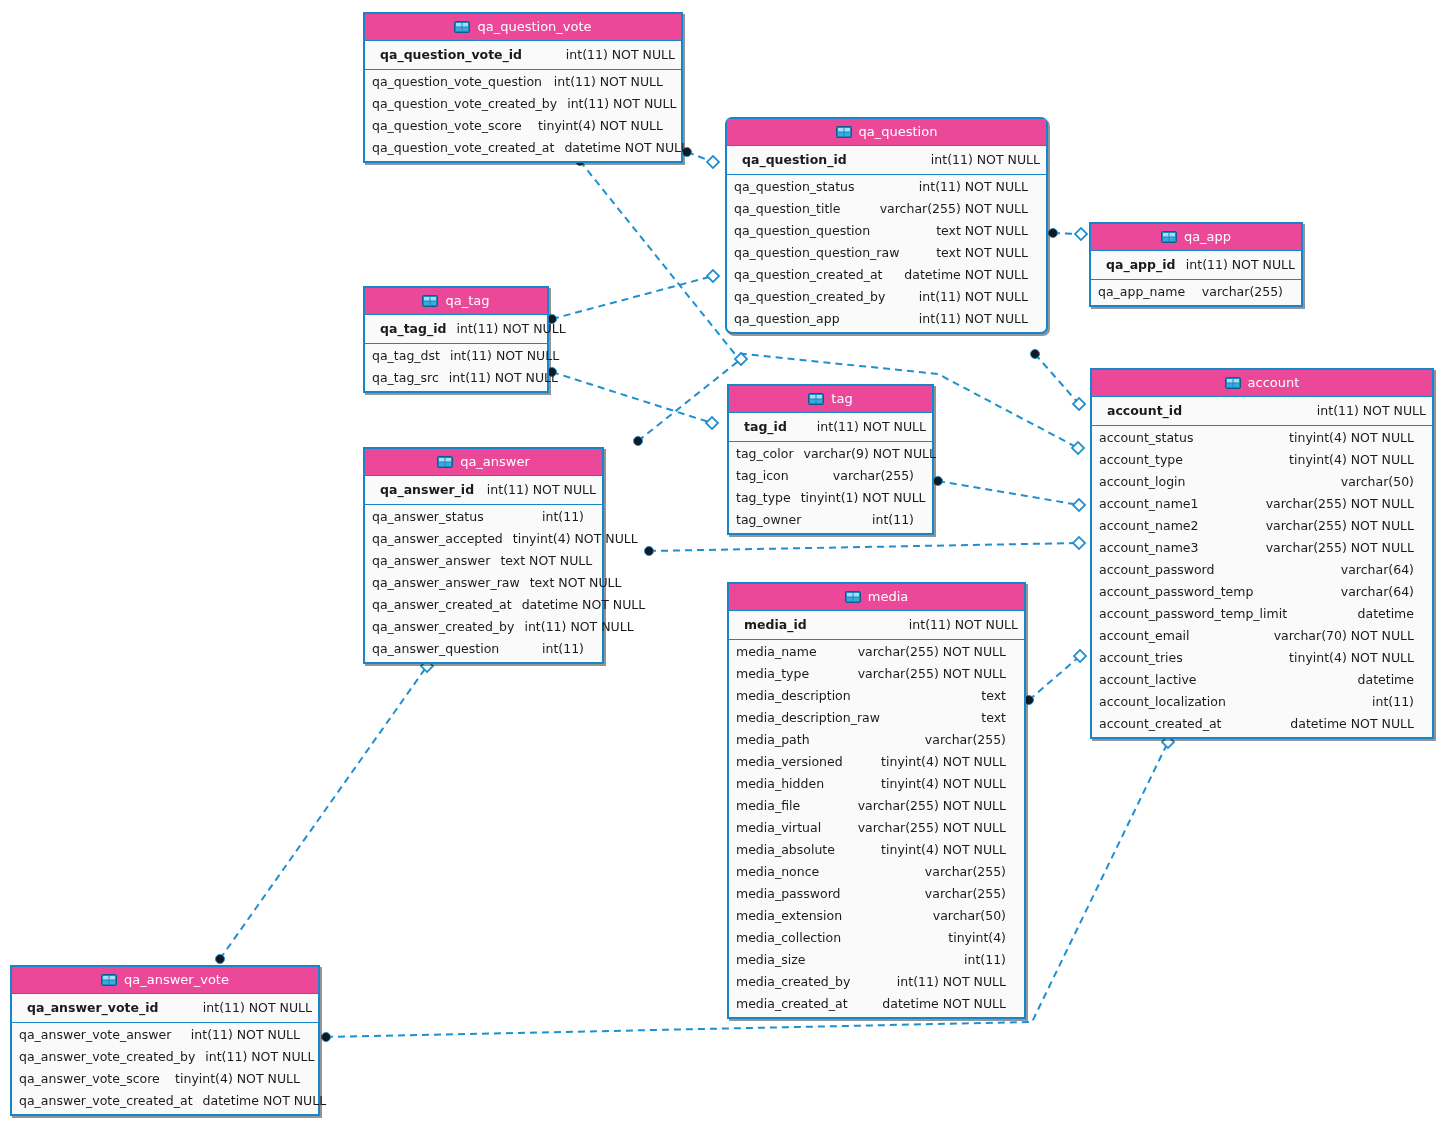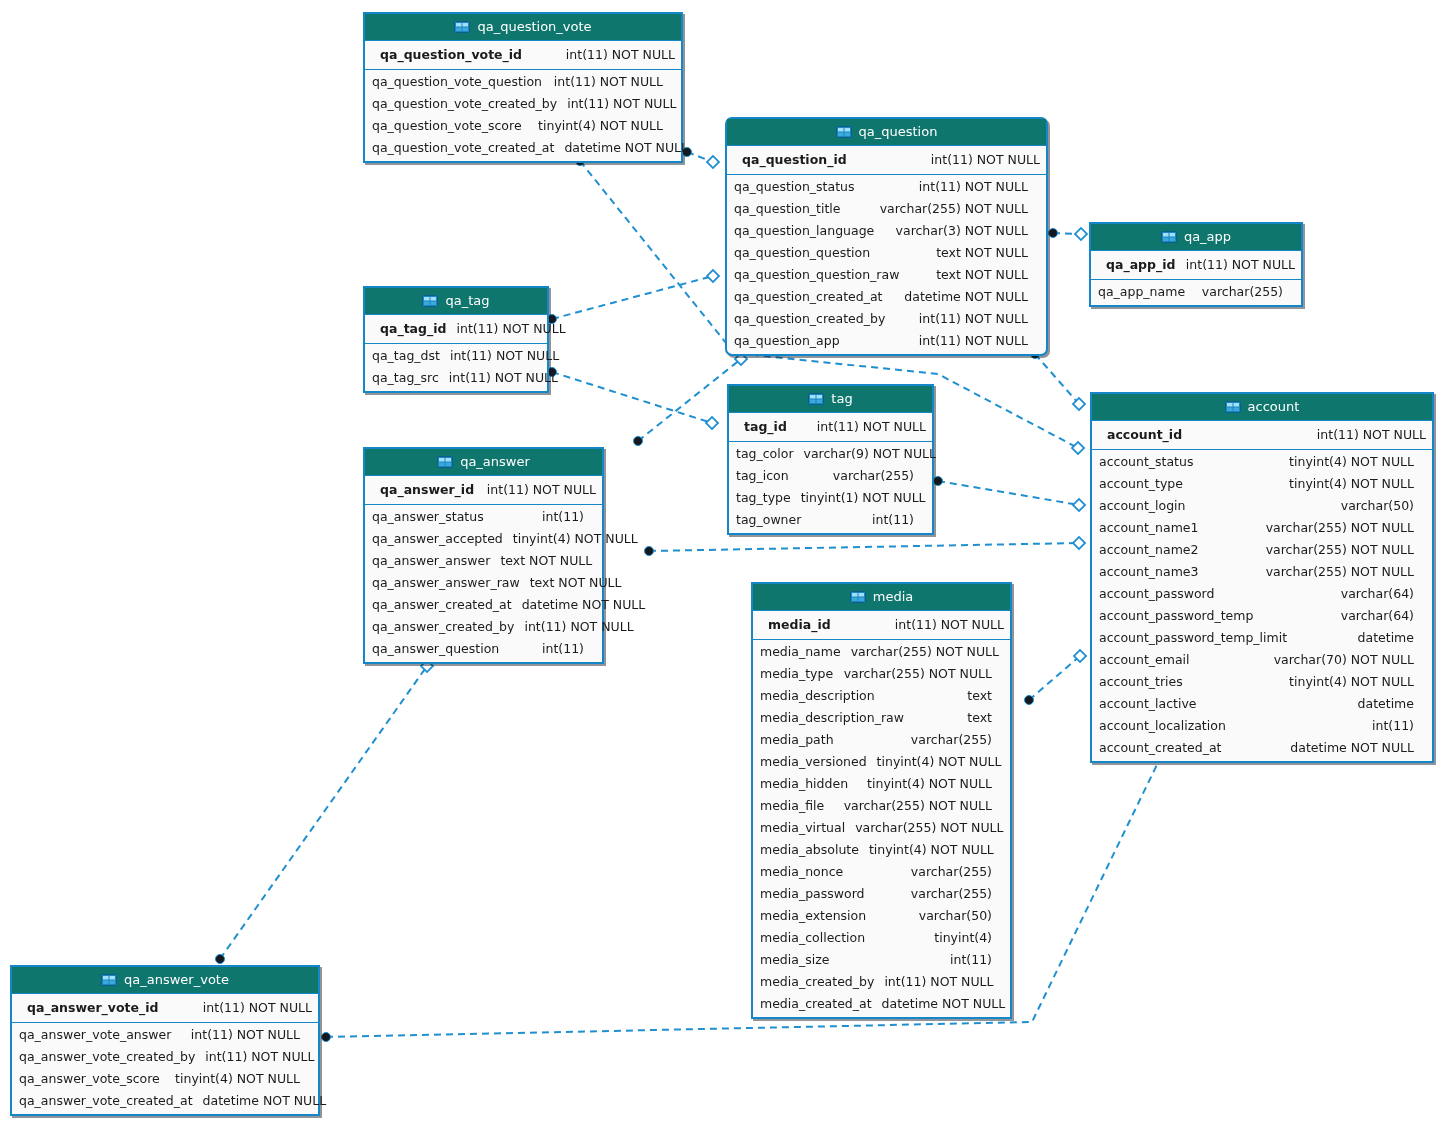--- a/index.html
+++ b/index.html
@@ -10,21 +10,21 @@
   }
   #canvas{position:absolute;inset:0;width:1445px;height:1122px;}
   #wires{position:absolute;left:0;top:0;z-index:1;}
   .table{
     position:absolute;z-index:2;box-sizing:border-box;
     border:2px solid #1587c8;background:#fafafa;
     box-shadow:2px 2px 0 rgba(10,20,30,0.45);
     font-size:12.5px;color:#1b1b1b;
   }
   .thead{
-    background:#0f766e;color:#ffffff;height:26px;line-height:26px;
+    background:#ec4899;color:#ffffff;height:26px;line-height:26px;
     display:flex;align-items:center;justify-content:center;gap:7px;
     border-bottom:1px solid #1587c8;font-size:13px;white-space:nowrap;
   }
   .ticon{display:inline-flex;align-items:center;}
   .pksec{border-bottom:1px solid #1587c8;background:#fafafa;padding-left:8px;}
   .row{
     height:22px;line-height:22px;display:flex;
     justify-content:space-between;white-space:nowrap;
   }
   .pksec .row{height:28px;line-height:28px;}
@@ -159,24 +159,20 @@
       <div class="rowsec">
         <div class="row">
           <span class="fname">qa_question_status</span>
           <span class="ftype">int(11) NOT NULL</span>
         </div>
         <div class="row">
           <span class="fname">qa_question_title</span>
           <span class="ftype">varchar(255) NOT NULL</span>
         </div>
         <div class="row">
-          <span class="fname">qa_question_language</span>
-          <span class="ftype">varchar(3) NOT NULL</span>
-        </div>
-        <div class="row">
           <span class="fname">qa_question_question</span>
           <span class="ftype">text NOT NULL</span>
         </div>
         <div class="row">
           <span class="fname">qa_question_question_raw</span>
           <span class="ftype">text NOT NULL</span>
         </div>
         <div class="row">
           <span class="fname">qa_question_created_at</span>
           <span class="ftype">datetime NOT NULL</span>
@@ -328,21 +324,21 @@
         <div class="row">
           <span class="fname">qa_answer_created_by</span>
           <span class="ftype">int(11) NOT NULL</span>
         </div>
         <div class="row">
           <span class="fname">qa_answer_question</span>
           <span class="ftype">int(11)</span>
         </div>
       </div>
     </div>
-    <div class="table" style="left: 1090px; top: 368px; width: 344px; margin-top: 24px;">
+    <div class="table" style="left: 1090px; top: 368px; width: 344px;">
       <div class="thead">
         <span class="ticon">
           <svg width="16" height="12" viewBox="0 0 16 12">
             <rect x="0.5" y="0.5" width="15" height="11" rx="1.2" fill="#1b86c0" stroke="#0d5d8a"></rect>
             <rect x="2" y="2" width="5.5" height="3.5" fill="#9fe0f7"></rect>
             <rect x="8.5" y="2" width="5.5" height="3.5" fill="#9fe0f7"></rect>
             <rect x="2" y="6.5" width="5.5" height="3.5" fill="#3ba9d9"></rect>
             <rect x="8.5" y="6.5" width="5.5" height="3.5" fill="#3ba9d9"></rect>
           </svg>
         </span>
@@ -406,21 +402,21 @@
         <div class="row">
           <span class="fname">account_localization</span>
           <span class="ftype">int(11)</span>
         </div>
         <div class="row">
           <span class="fname">account_created_at</span>
           <span class="ftype">datetime NOT NULL</span>
         </div>
       </div>
     </div>
-    <div class="table" style="left: 751px; top: 582px; width: 261px;">
+    <div class="table" style="left: 727px; top: 582px; width: 299px;">
       <div class="thead">
         <span class="ticon">
           <svg width="16" height="12" viewBox="0 0 16 12">
             <rect x="0.5" y="0.5" width="15" height="11" rx="1.2" fill="#1b86c0" stroke="#0d5d8a"></rect>
             <rect x="2" y="2" width="5.5" height="3.5" fill="#9fe0f7"></rect>
             <rect x="8.5" y="2" width="5.5" height="3.5" fill="#9fe0f7"></rect>
             <rect x="2" y="6.5" width="5.5" height="3.5" fill="#3ba9d9"></rect>
             <rect x="8.5" y="6.5" width="5.5" height="3.5" fill="#3ba9d9"></rect>
           </svg>
         </span>

